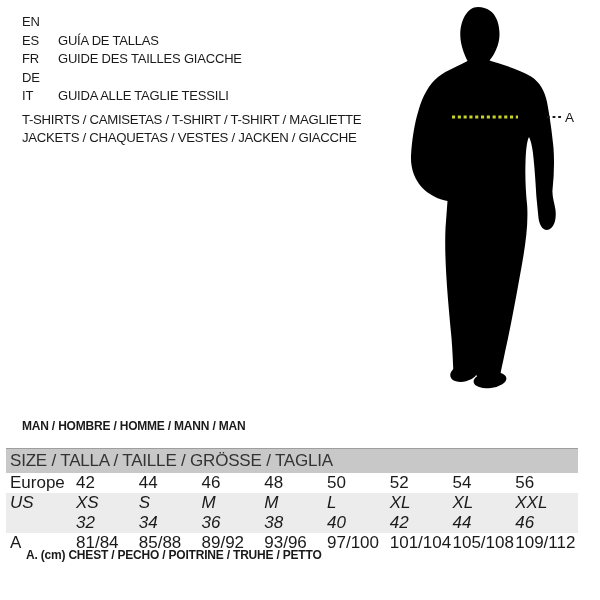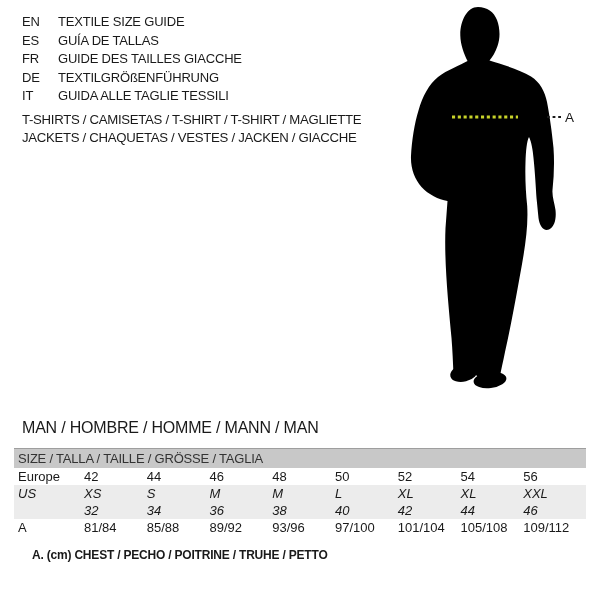--- a/index.html
+++ b/index.html
@@ -29,56 +29,54 @@
 
   
   .figure{position:absolute;left:390px;top:0;width:210px;height:400px;}
   .figure svg{display:block;width:210px;height:400px;}
   .sil{fill:var(--silhouette);}
   .chest-line{stroke:var(--chest-line);stroke-width:3.2;stroke-dasharray:3.1 2.7;fill:none;}
   .callout-line{stroke:var(--text);stroke-width:2;stroke-dasharray:2.8 2.8;fill:none;}
   .measure-label{font-family:"Liberation Sans","DejaVu Sans",sans-serif;font-size:13.5px;fill:var(--text);}
 
   
-  .section-title{position:absolute;left:22px;top:419px;font-weight:400;font-size:16px;letter-spacing:-0.2px;white-space:nowrap;}
-
-  
-  .size-table{position:absolute;left:14px;top:448px;width:572px;border-collapse:collapse;table-layout:fixed;font-size:13px;}
+  .section-title{position:absolute;left:22px;top:419px;font-weight:700;font-size:12px;letter-spacing:-0.2px;white-space:nowrap;}
+
+  
+  .size-table{position:absolute;left:6px;top:448px;width:572px;border-collapse:collapse;table-layout:fixed;font-size:17px;}
   .size-table th{
     background:var(--table-header-bg);border-top:1px solid var(--table-border);
     font-weight:400;text-align:left;padding:2px 0 2px 4px;height:15px;color:#333;letter-spacing:-0.2px;
   }
   .size-table td{height:17px;text-align:left;padding:0;vertical-align:middle;}
   .size-table td.rowlabel{text-align:left;padding-left:4px;width:70px;}
   .size-table tr.row-band td{background:var(--table-band-bg);font-style:italic;}
 
   
-  .footnote{position:absolute;left:32px;top:548px;font-weight:700;font-size:12px;letter-spacing:-0.2px;white-space:nowrap;}
+  .footnote{position:absolute;left:26px;top:548px;font-weight:700;font-size:12px;letter-spacing:-0.2px;white-space:nowrap;}
 </style>
 </head>
 <body>
 
 <div class="canvas">
 
   <section class="lang-block">
     <div class="lang-row">
       <span class="lang-code">EN</span>
-      <span class="lang-label">TEXTILE SIZE GUIDE</span>
     </div>
     <div class="lang-row">
       <span class="lang-code">ES</span>
       <span class="lang-label">GUÍA DE TALLAS</span>
     </div>
     <div class="lang-row">
       <span class="lang-code">FR</span>
       <span class="lang-label">GUIDE DES TAILLES GIACCHE</span>
     </div>
     <div class="lang-row">
       <span class="lang-code">DE</span>
-      <span class="lang-label">TEXTILGRÖßENFÜHRUNG</span>
     </div>
     <div class="lang-row">
       <span class="lang-code">IT</span>
       <span class="lang-label">GUIDA ALLE TAGLIE TESSILI</span>
     </div>
   </section>
 
   <section class="garments">
     <div>T-SHIRTS / CAMISETAS / T-SHIRT / T-SHIRT / MAGLIETTE</div>
     <div>JACKETS / CHAQUETAS / VESTES / JACKEN / GIACCHE</div>

